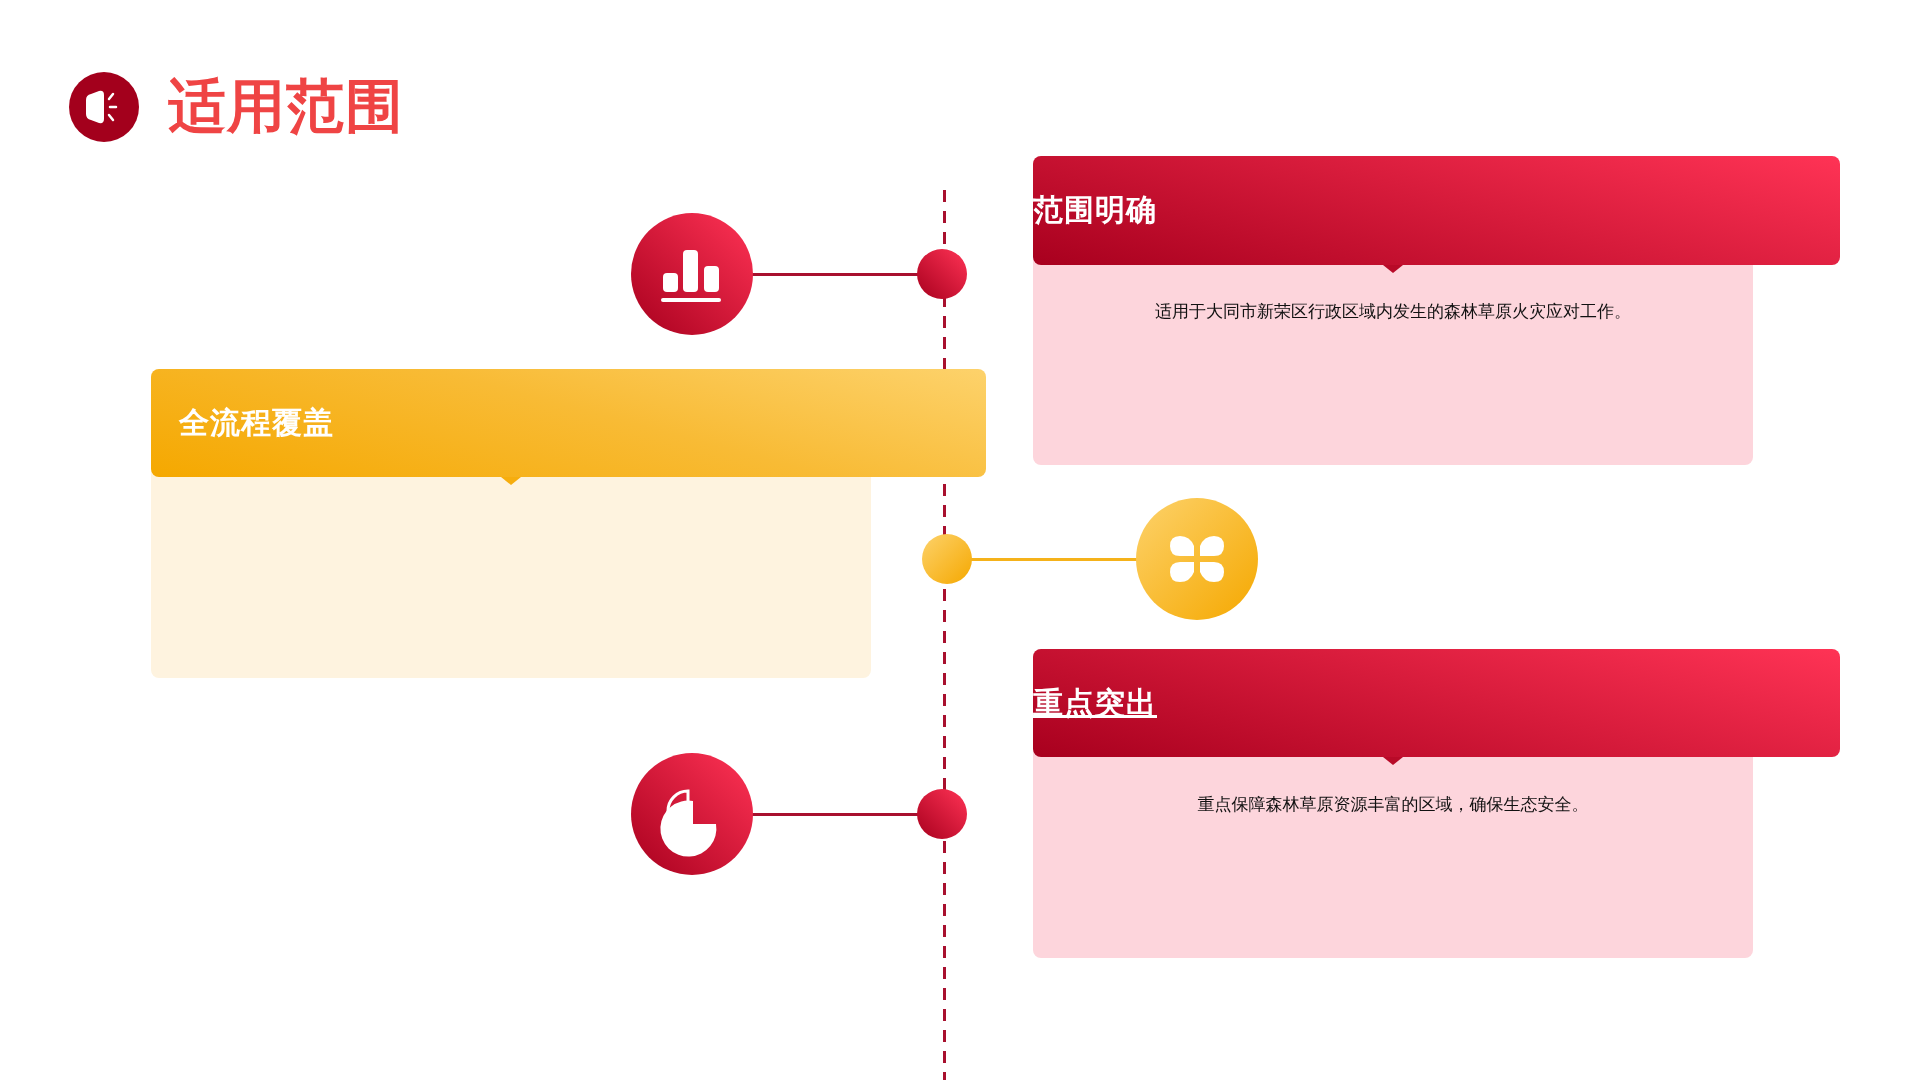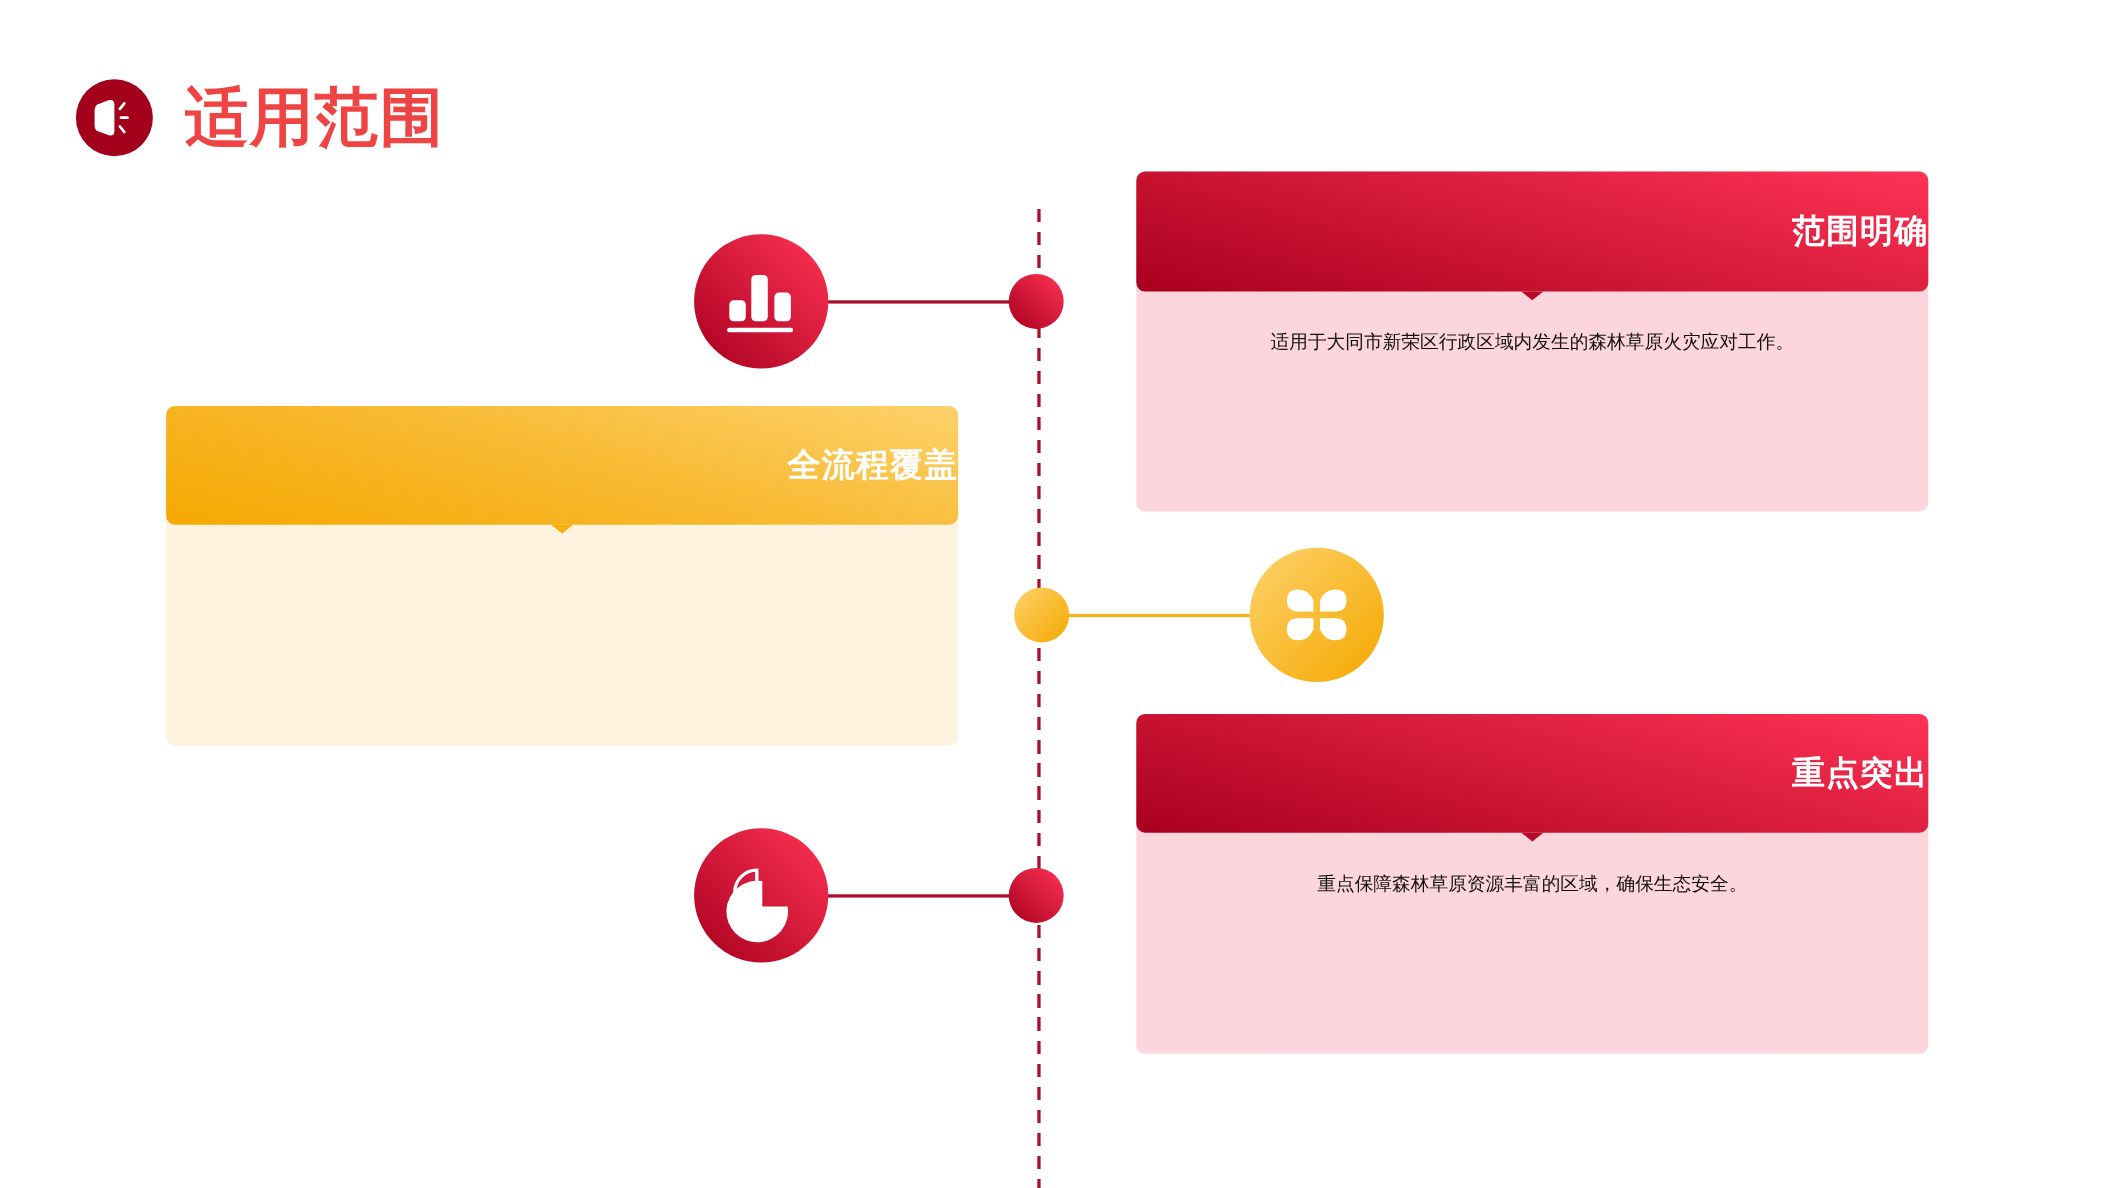--- a/index.html
+++ b/index.html
@@ -15,21 +15,21 @@
   .dot-red{background:linear-gradient(45deg,#a8001e 0%,#ff3355 100%);}
   .dot-yellow{background:linear-gradient(135deg,#fdd26b 0%,#f5a800 100%);}
   .big-circle{width:122px;height:122px;border-radius:50%;}
   .circle-red{background:linear-gradient(45deg,#a8001e 0%,#ff3355 100%);}
   .circle-yellow{background:linear-gradient(135deg,#fdd26b 0%,#f5a800 100%);}
   .big-circle svg{position:absolute;left:0;top:0;}
   .card{width:720px;border-radius:8px;overflow:visible;}
   .card-red .card-body{background:#fdd5dc;}
   .card-yellow .card-body{background:#fef3df;}
   .card-body{position:absolute;left:0;top:0;right:0;bottom:0;border-radius:8px;}
-  .card-header{position:absolute;left:0;top:0;width:720px;height:109px;border-radius:8px;display:flex;align-items:center;justify-content:flex-end;color:#ffffff;font-size:30px;font-weight:bold;letter-spacing:1px;}
+  .card-header{position:absolute;left:0;top:0;width:807px;height:109px;border-radius:8px;display:flex;align-items:center;justify-content:flex-start;color:#ffffff;font-size:30px;font-weight:bold;letter-spacing:1px;}
   .card-red .card-header{background:linear-gradient(15deg,#a8001e 0%,#d81c3c 55%,#ff3355 100%);}
   .card-yellow .card-header{background:linear-gradient(15deg,#f5a800 0%,#f8bb35 55%,#fdd26b 100%);}
   .card-header .notch{position:absolute;left:350px;bottom:-8px;width:0;height:0;border-left:10px solid transparent;border-right:10px solid transparent;}
   .card-red .notch{border-top:8px solid #b80a28;}
   .card-yellow .notch{border-top:8px solid #f6ad0e;}
   .card-text{position:absolute;left:60px;right:60px;top:134px;text-align:center;font-size:17px;line-height:43px;color:#111111;}
 </style>
 </head>
 <body>
 
@@ -69,35 +69,35 @@
 <div class="abs big-circle circle-yellow" style="left:1136px;top:498px;">
   <svg width="122" height="122" viewBox="0 0 122 122">
     <path d="M58 58 L44 58 Q34 58 34 48 Q34 38 44 38 Q54 38 58 48 Z" fill="#ffffff"></path>
     <path d="M64 58 L78 58 Q88 58 88 48 Q88 38 78 38 Q68 38 64 48 Z" fill="#ffffff"></path>
     <path d="M58 64 L44 64 Q34 64 34 74 Q34 84 44 84 Q54 84 58 74 Z" fill="#ffffff"></path>
     <path d="M64 64 L78 64 Q88 64 88 74 Q88 84 78 84 Q68 84 64 74 Z" fill="#ffffff"></path>
   </svg>
 </div>
 <div class="abs card card-yellow" style="left:151px;top:369px;height:309px;">
   <div class="card-body"></div>
-  <div class="card-header" style="height:108px;">
+  <div class="card-header" style="height:108px;padding-left:28px;">
     <span>全流程覆盖</span>
     <span class="notch"></span>
   </div>
 </div>
 
 <div class="abs connector conn-red" style="left:752px;top:813px;width:190px;"></div>
 <div class="abs dot dot-red" style="left:917px;top:789px;"></div>
 <div class="abs big-circle circle-red" style="left:631px;top:753px;">
   <svg width="122" height="122" viewBox="0 0 122 122">
     <path d="M60 46 L60 69 L83 69 A28 28 0 1 1 60 46 Z" fill="#ffffff" transform="translate(2,2)"></path>
     <path d="M65 40 L65 60 L45 60 A20 20 0 0 1 65 40 Z" fill="none" stroke="#ffffff" stroke-width="3" transform="translate(-8,-2)"></path>
     <path d="M66 63 L66 42 A24 24 0 0 1 66 42" fill="none"></path>
   </svg>
 </div>
 <div class="abs card card-red" style="left:1033px;top:649px;height:309px;">
   <div class="card-body"></div>
-  <div class="card-header" style="height:108px;">
+  <div class="card-header" style="height:108px;text-decoration:underline;">
     <span>重点突出</span>
     <span class="notch"></span>
   </div>
   <div class="card-text">重点保障森林草原资源丰富的区域，确保生态安全。</div>
 </div>
 
 </body></html>

